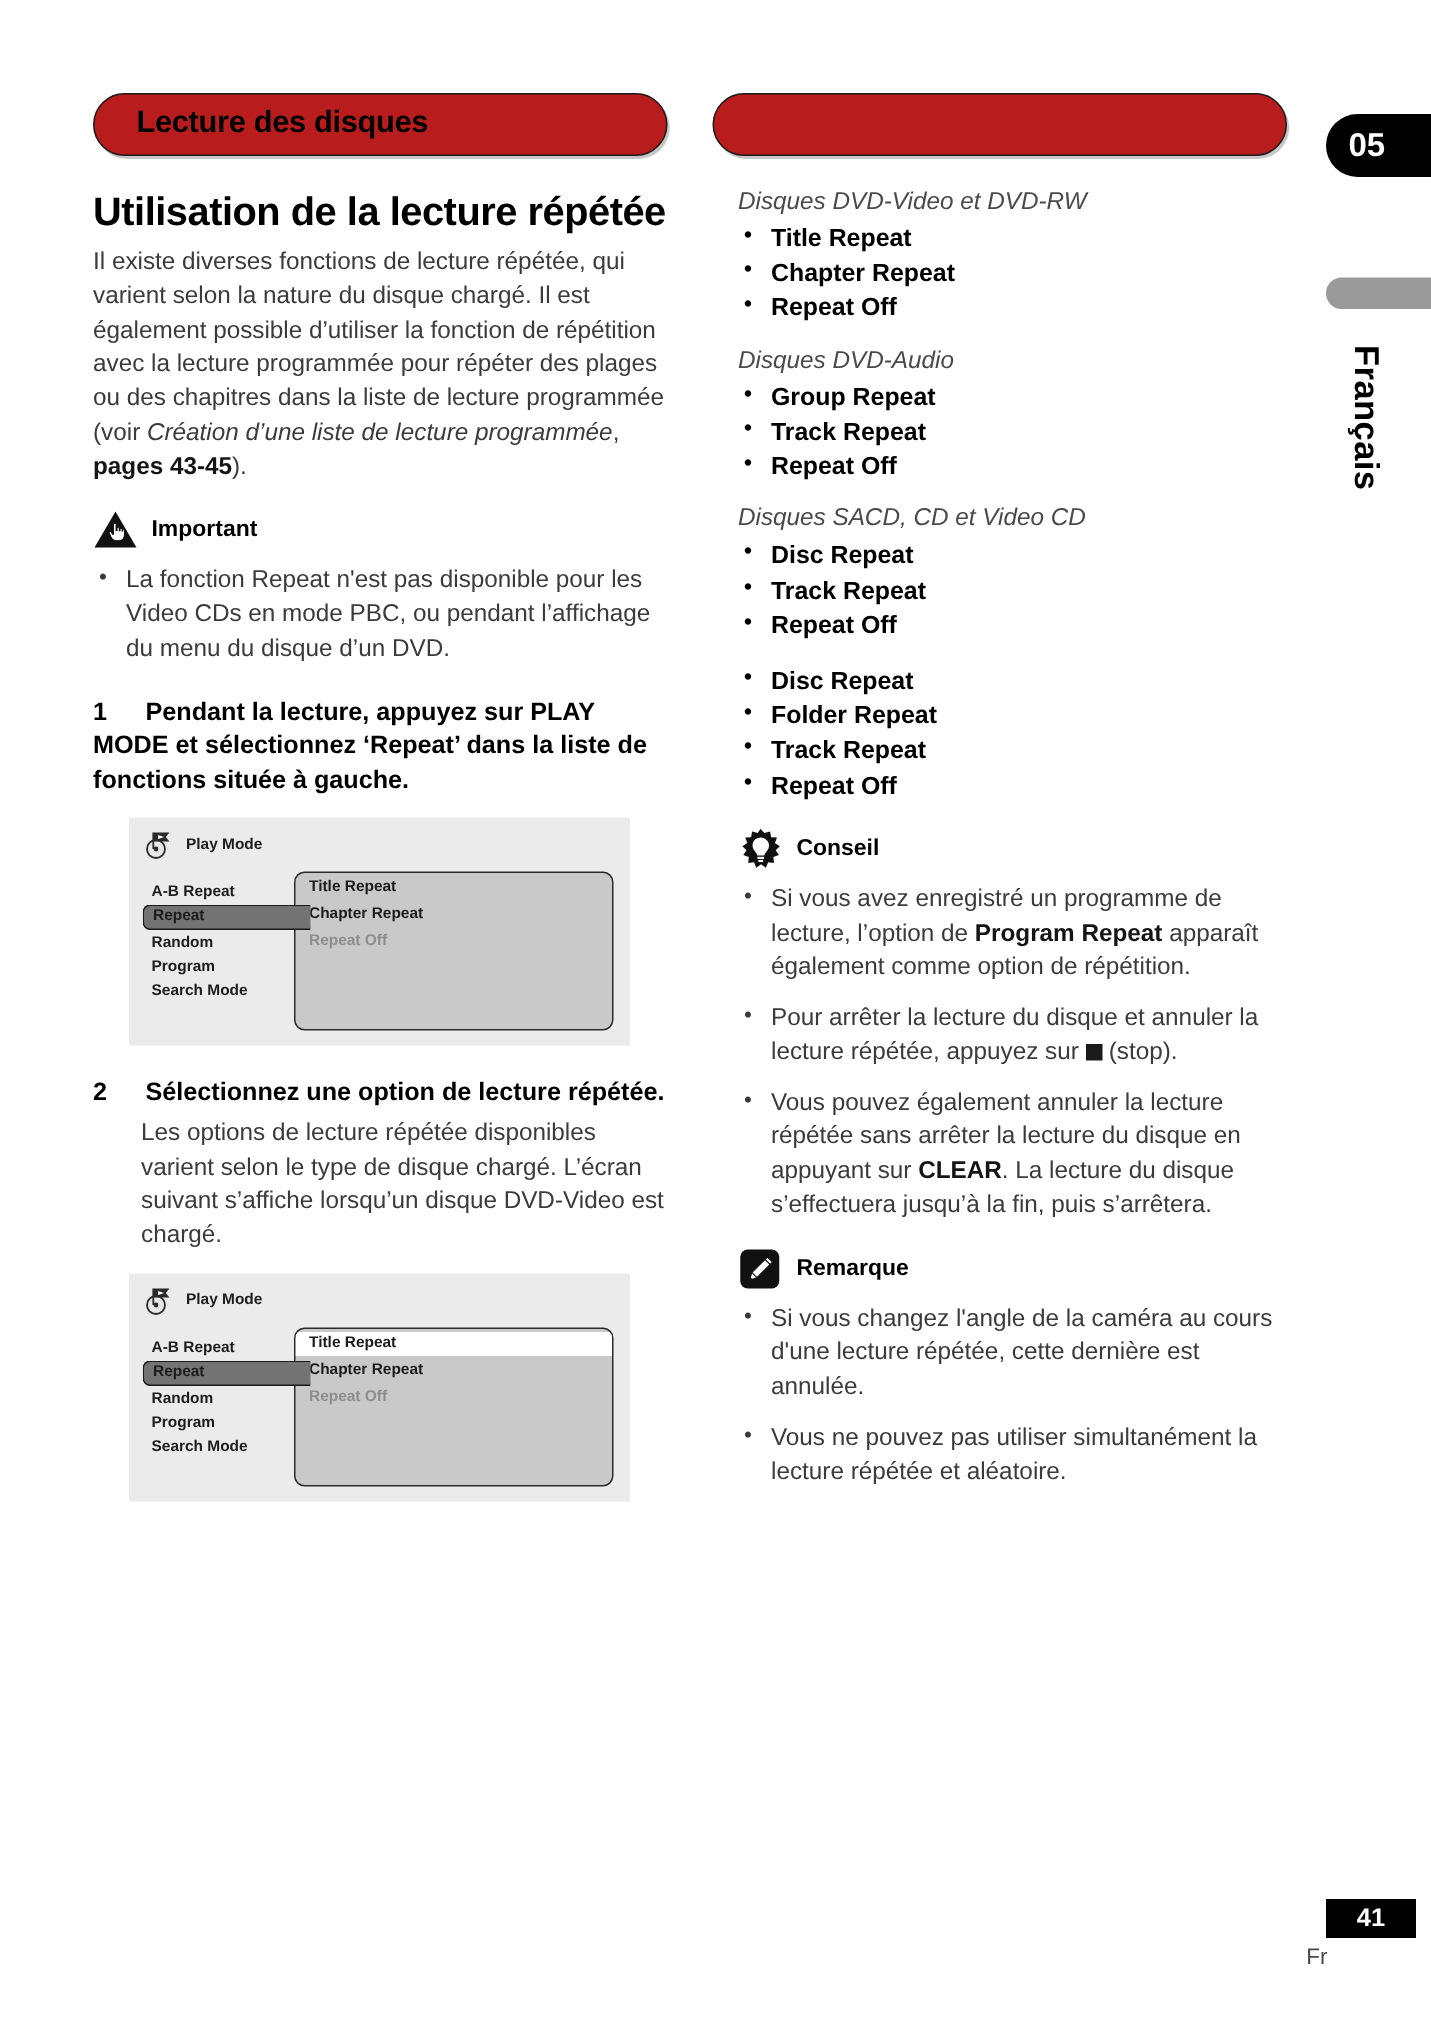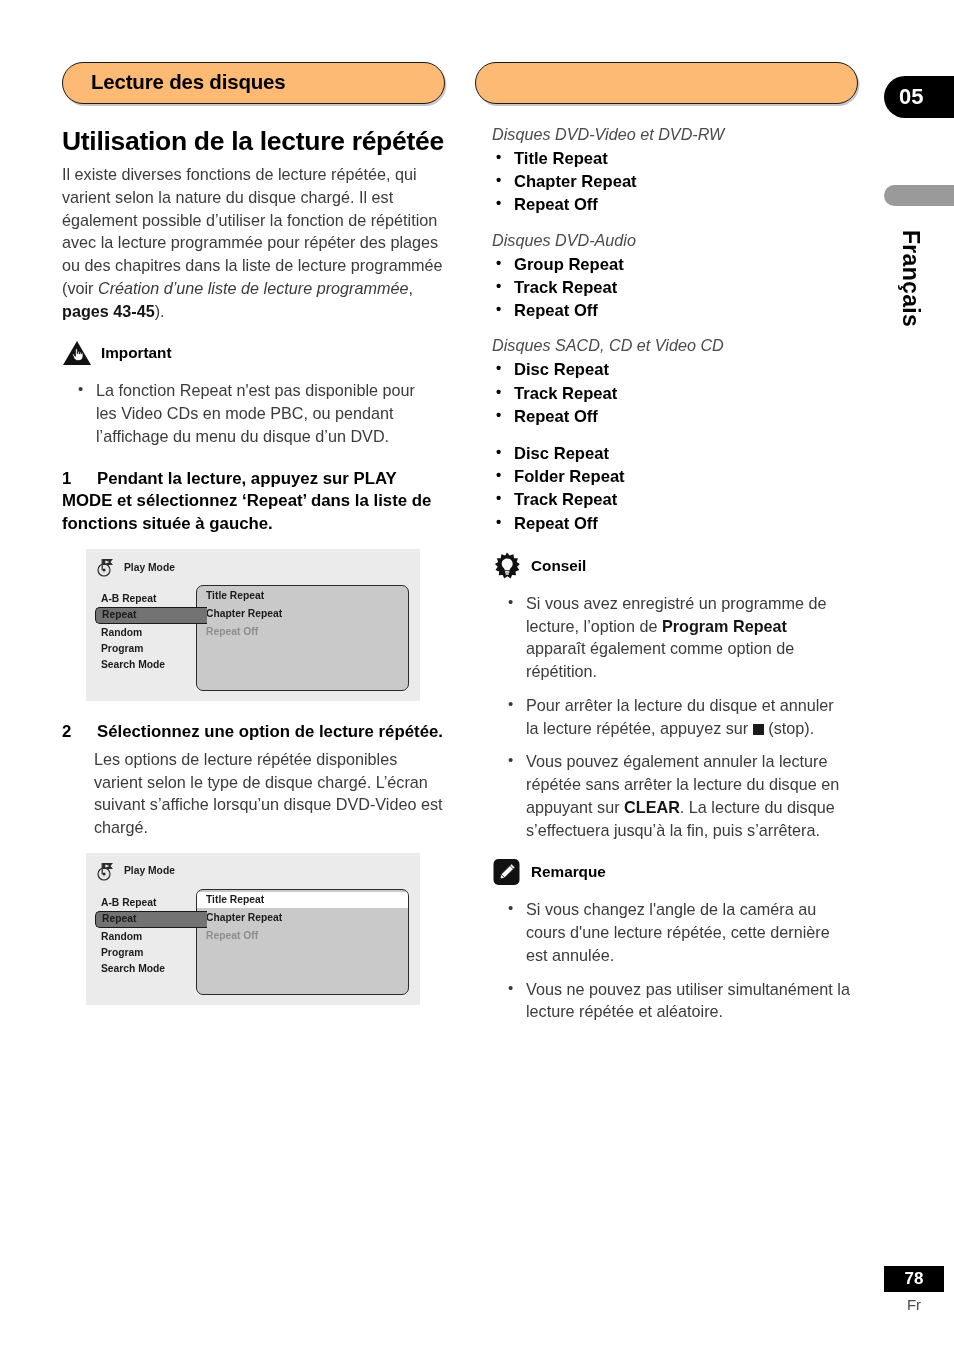--- a/index.html
+++ b/index.html
@@ -24,21 +24,21 @@
     width: 954px;
     height: 46px;
   }
   .header-pill {
     position: absolute;
     top: 0;
     height: 42px;
     border: 1.6px solid #1a1a1a;
     border-radius: 21px;
     box-sizing: border-box;
-    background: #fdba74;
+    background: #b91c1c;
     box-shadow: 1.5px 2px 0 rgba(0,0,0,0.22);
   }
   .header-pill.left {
     left: 62px;
     width: 383px;
   }
   .header-pill.right {
     left: 475px;
     width: 383px;
   }
@@ -137,21 +137,21 @@
     display: block;
   }
   .note-head .label {
     font-size: 15.3px;
     font-weight: bold;
     color: #000;
   }
 
   ul.bullets {
     list-style: none;
-    margin: 12px;
+    margin: 0;
     padding: 0;
   }
   ul.bullets li {
     position: relative;
     padding-left: 22px;
     font-size: 16.2px;
     line-height: 1.405;
     margin-bottom: 11px;
     color: #3b3b3b;
     font-weight: 300;
@@ -308,21 +308,21 @@
     background: #000;
     color: #fff;
     font-size: 17px;
     font-weight: bold;
     display: flex;
     align-items: center;
     justify-content: center;
   }
   .page-lang {
     position: absolute;
-    left: 884px;
+    left: 848px;
     top: 1296px;
     width: 60px;
     text-align: center;
     font-size: 15px;
     color: #4a4a4a;
     font-weight: 300;
   }
 </style>
 </head>
 <body>
@@ -476,14 +476,14 @@
     </svg>
     <span class="label">Remarque</span>
   </div>
   <ul class="bullets">
     <li>Si vous changez l'angle de la caméra au cours d'une lecture répétée, cette dernière est annulée.</li>
     <li>Vous ne pouvez pas utiliser simultanément la lecture répétée et aléatoire.</li>
   </ul>
 
 </div>
 
-<div class="page-badge">78</div>
+<div class="page-badge">41</div>
 <div class="page-lang">Fr</div>
 
 </body></html>

